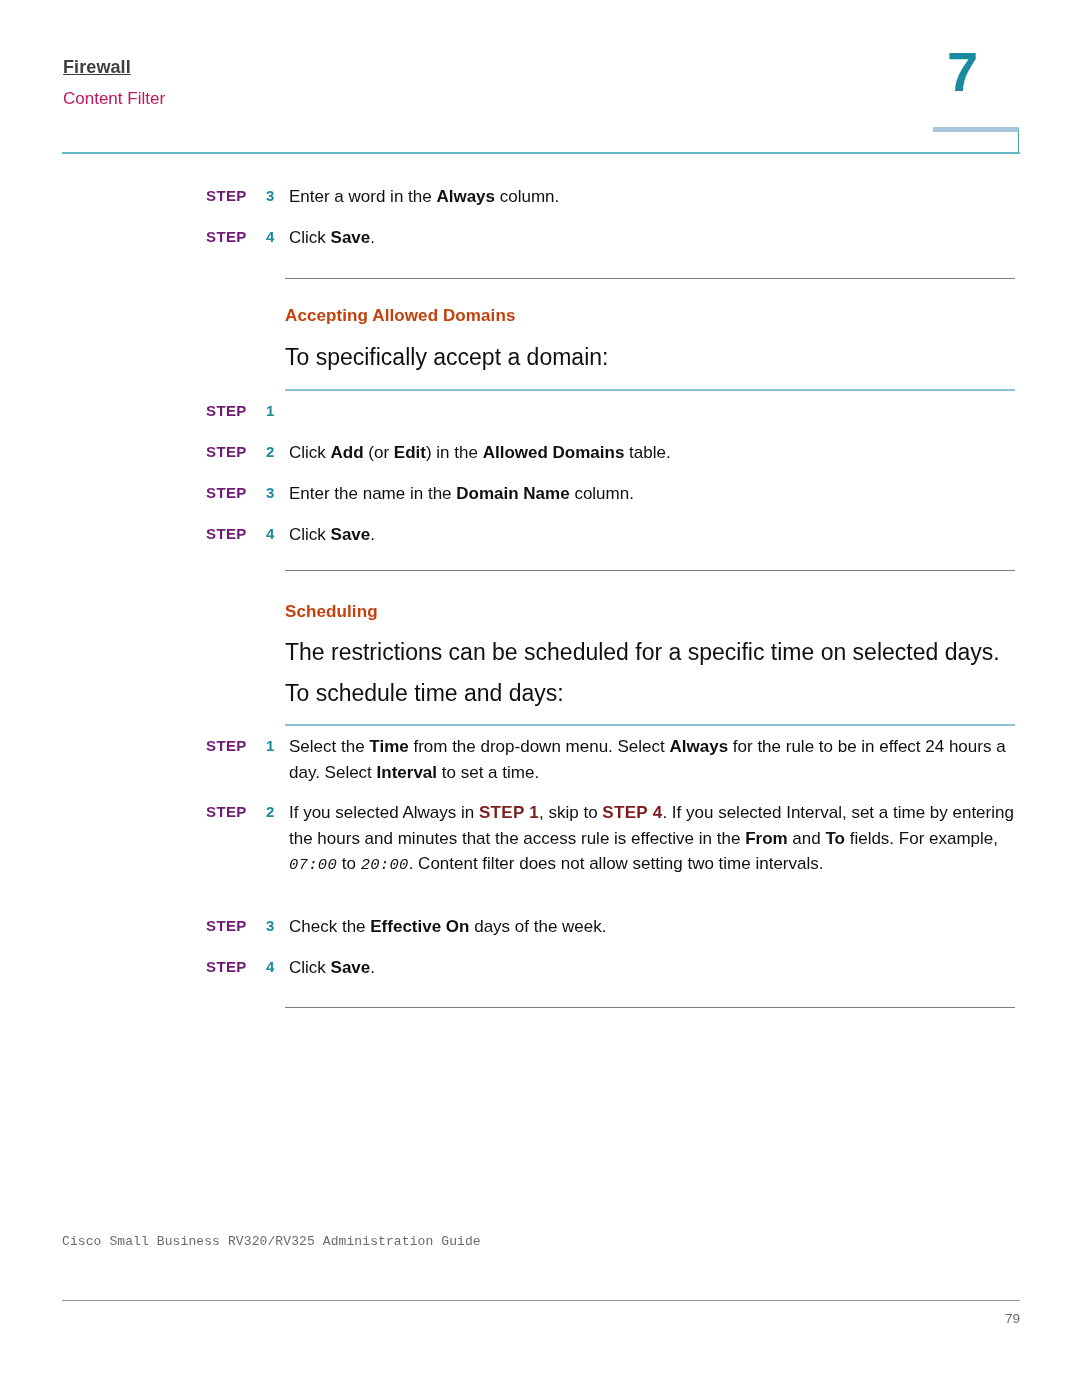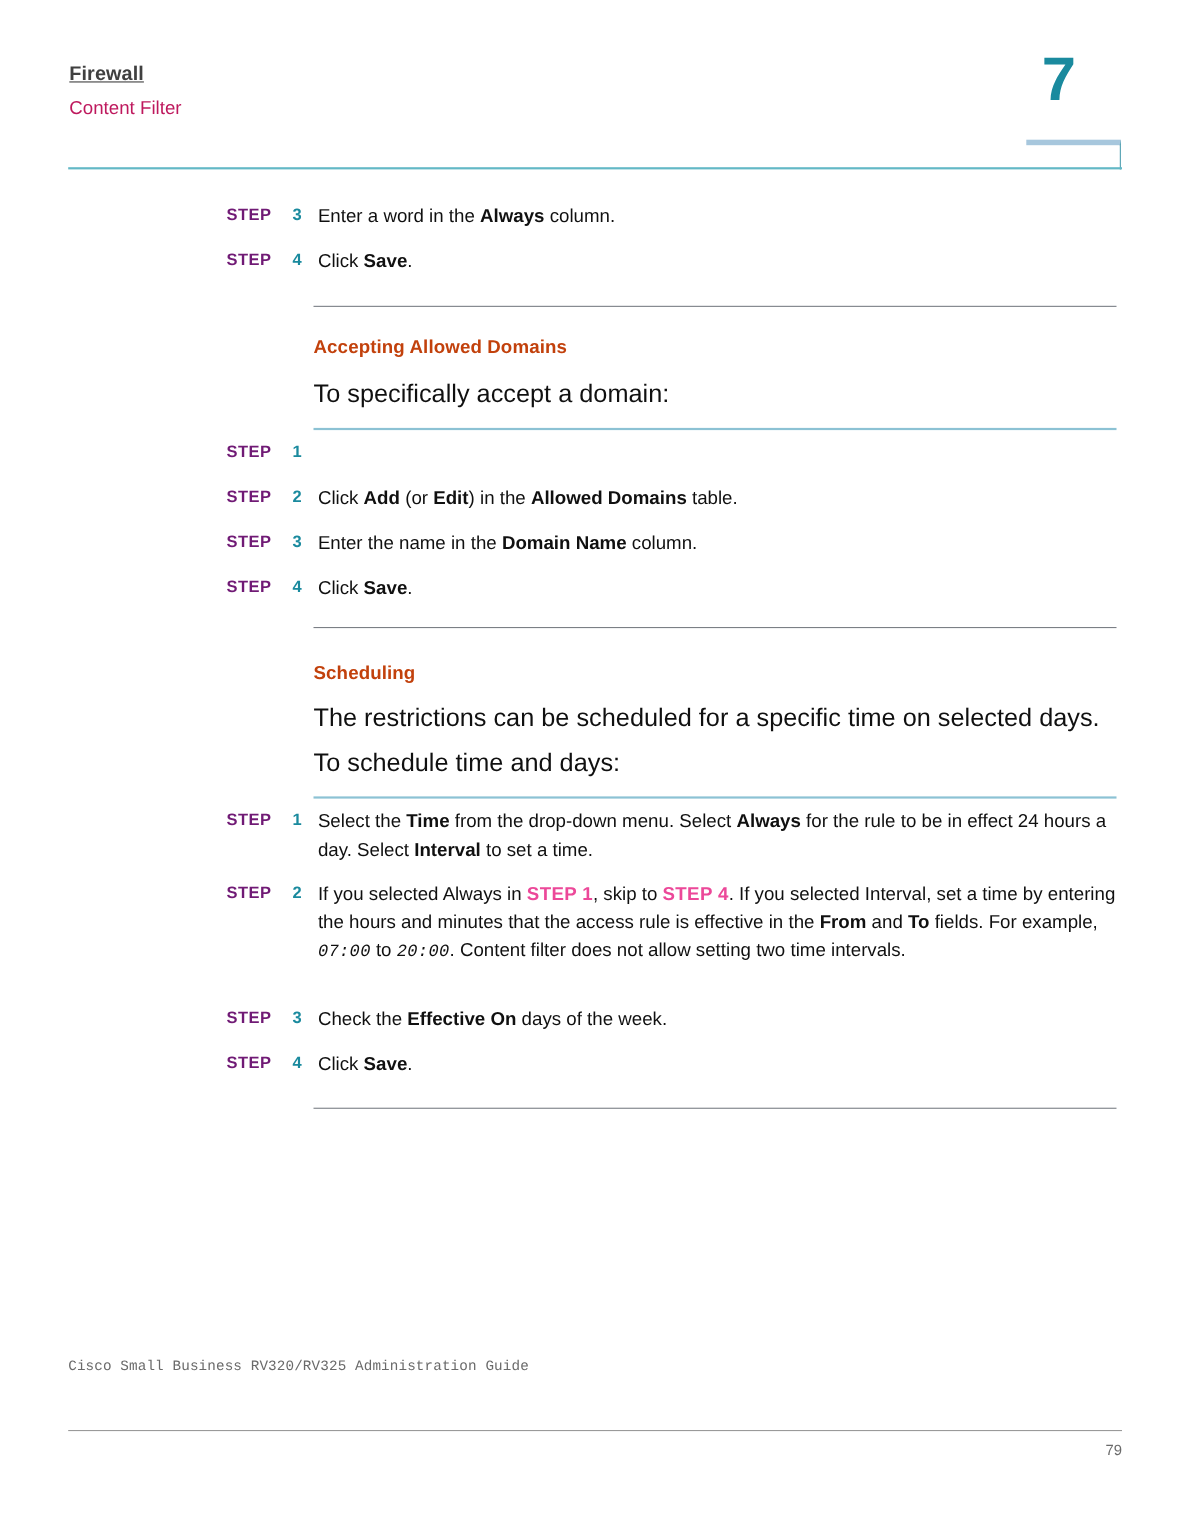--- a/index.html
+++ b/index.html
@@ -149,21 +149,21 @@
   }
 
   b, strong { font-weight: bold; }
   .mono {
     font-family: "Liberation Mono", monospace;
     font-style: italic;
     font-size: 15.5px;
     letter-spacing: 0.3px;
   }
   .xref {
-    color: #ec4899;
+    color: #7f1d1d;
     font-weight: bold;
     letter-spacing: 0.3px;
   }
 
   
   .footer-rule {
     position: absolute;
     left: 62px;
     top: 1300px;
     width: 958px;

